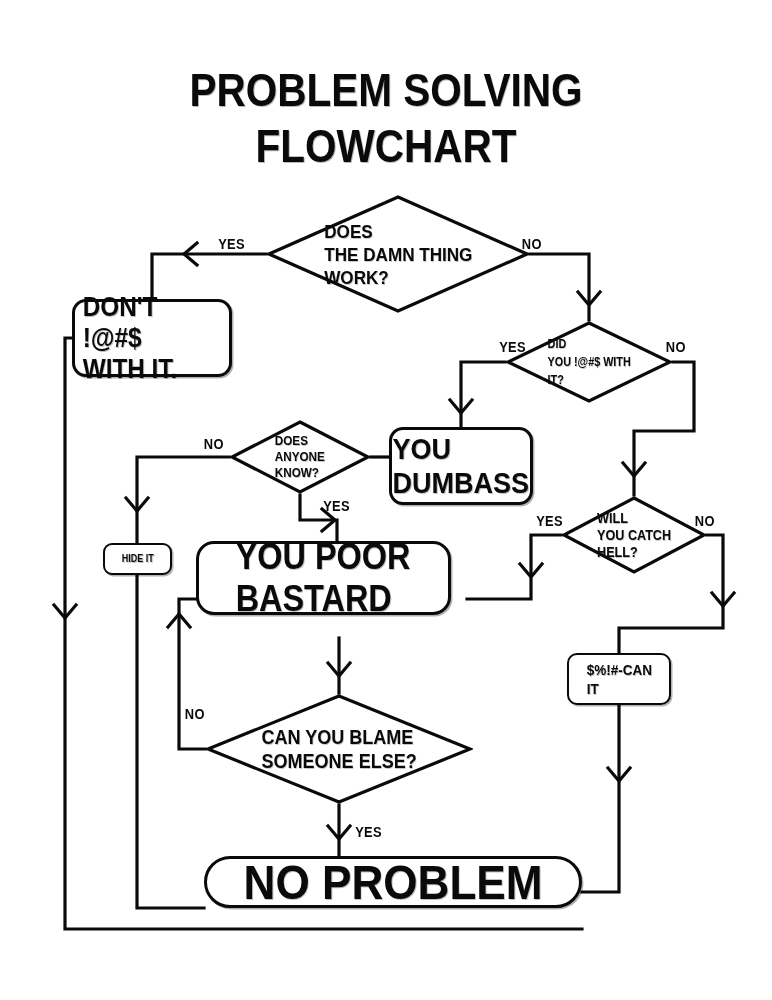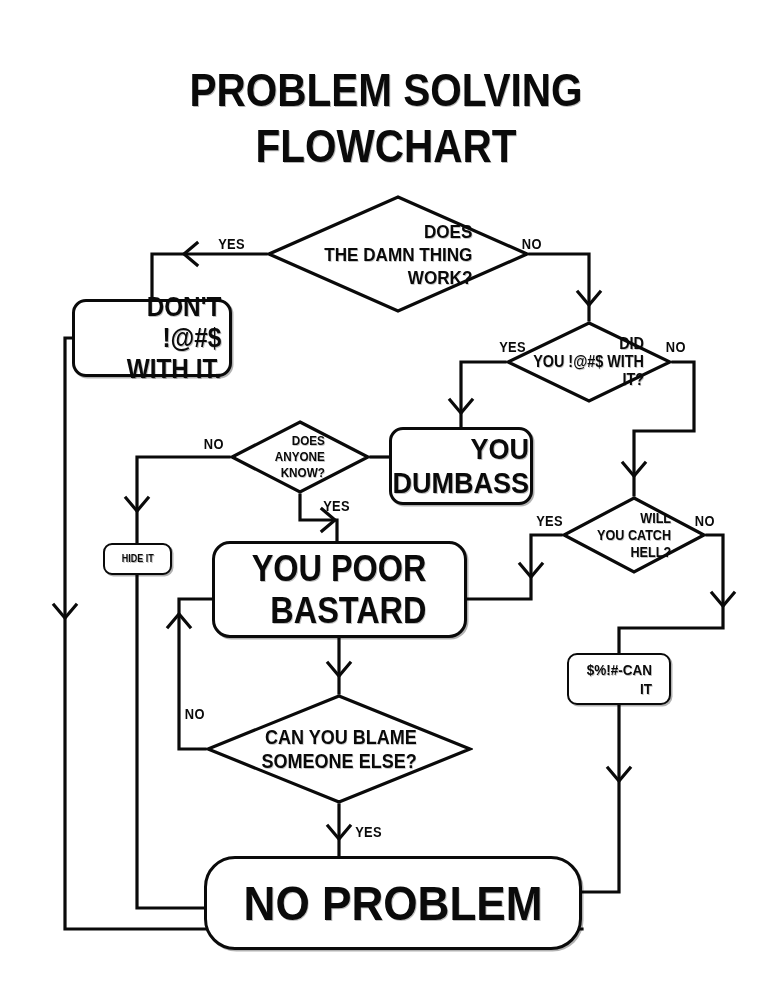--- a/index.html
+++ b/index.html
@@ -39,21 +39,21 @@
     left: 0; top: 0;
     width: 772px; height: 1000px;
   }
 
   .node {
     position: absolute;
     box-sizing: border-box;
     display: flex;
     align-items: center;
     justify-content: center;
-    text-align: right;
+    text-align: left;
     color: #0a0a0a;
     font-family: "Liberation Sans Narrow", "Liberation Sans", sans-serif;
     font-weight: 700;
     background: #ffffff;
   }
   .box {
     border: 3px solid #0a0a0a;
     border-radius: 14px;
     box-shadow: 1.5px 1.5px 0 rgba(0,0,0,0.30);
   }
@@ -85,26 +85,26 @@
     line-height: 14px;
     letter-spacing: 0.3px;
     transform: scaleX(0.92);
     white-space: nowrap;
   }
 
   
   #n-dont      { left: 72px;  top: 291px; width: 160px; height: 78px;  font-size: 27px; line-height: 31px; }
   #n-dumbass   { left: 389px; top: 419px; width: 144px; height: 78px;  font-size: 30px; line-height: 34px; }
   #n-hideit    { left: 103px; top: 535px; width: 69px;  height: 32px;  font-size: 10px; line-height: 16px; border-radius: 9px; border-width: 2.5px; }
-  #n-bastard   { left: 212px; top: 533px; width: 255px; height: 97px;  font-size: 36px; line-height: 42px; border-radius: 18px; }
+  #n-bastard   { left: 196px; top: 533px; width: 255px; height: 74px;  font-size: 36px; line-height: 42px; border-radius: 18px; }
   #n-canit     { left: 567px; top: 645px; width: 104px; height: 52px;  font-size: 15px; line-height: 19px; border-radius: 10px; border-width: 2.5px; }
-  #n-noproblem { left: 204px; top: 848px; width: 378px; height: 94px;  font-size: 49px; line-height: 55px; border-radius: 31px; }
+  #n-noproblem { left: 204px; top: 848px; width: 378px; height: 52px;  font-size: 49px; line-height: 55px; border-radius: 31px; }
 
   #d-work      { left: 266px; top: 186px; width: 264px; height: 120px; font-size: 19px; line-height: 23px; }
-  #d-did       { left: 505px; top: 312px; width: 168px; height: 84px;  font-size: 16px; line-height: 18px; }
+  #d-did       { left: 505px; top: 312px; width: 168px; height: 84px;  font-size: 12px; line-height: 18px; }
   #d-anyone    { left: 229px; top: 411px; width: 142px; height: 76px;  font-size: 13px; line-height: 16px; }
   #d-hell      { left: 561px; top: 487px; width: 146px; height: 80px;  font-size: 14px; line-height: 17px; }
   #d-blame     { left: 205px; top: 685px; width: 268px; height: 112px; font-size: 20px; line-height: 24px; }
 </style>
 </head>
 <body>
 
 <div id="page">
 
   <div id="title">

